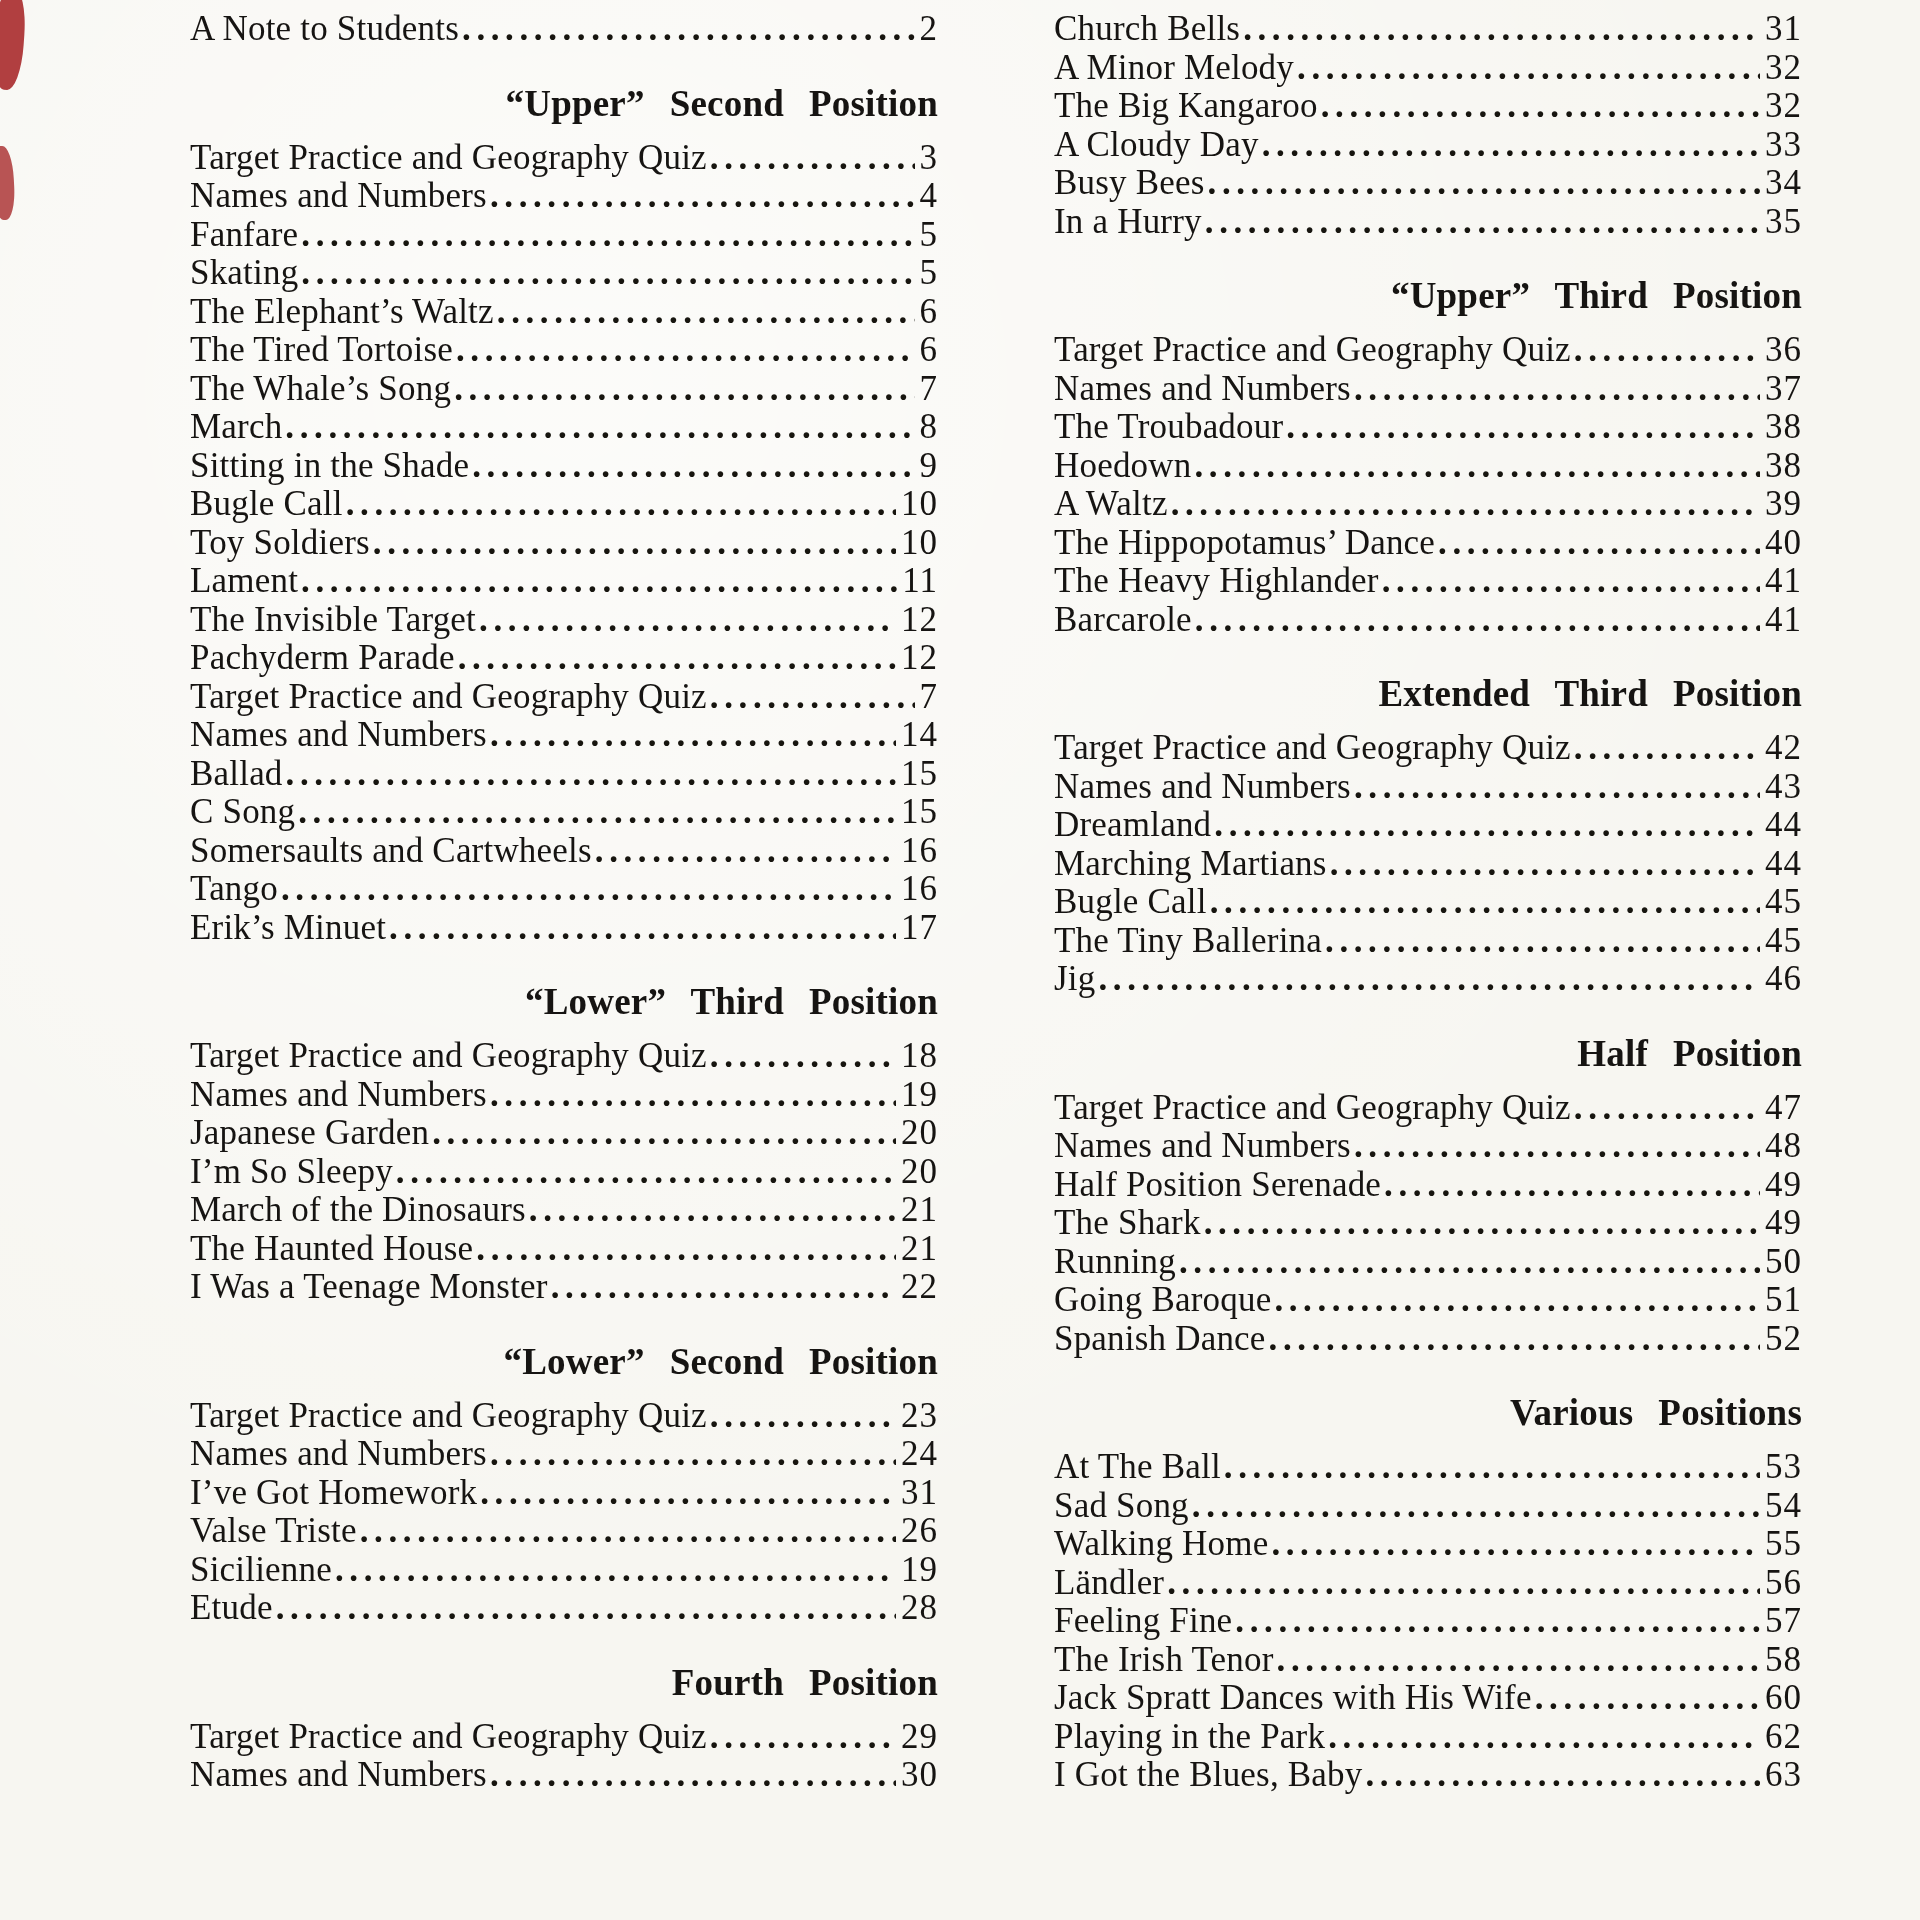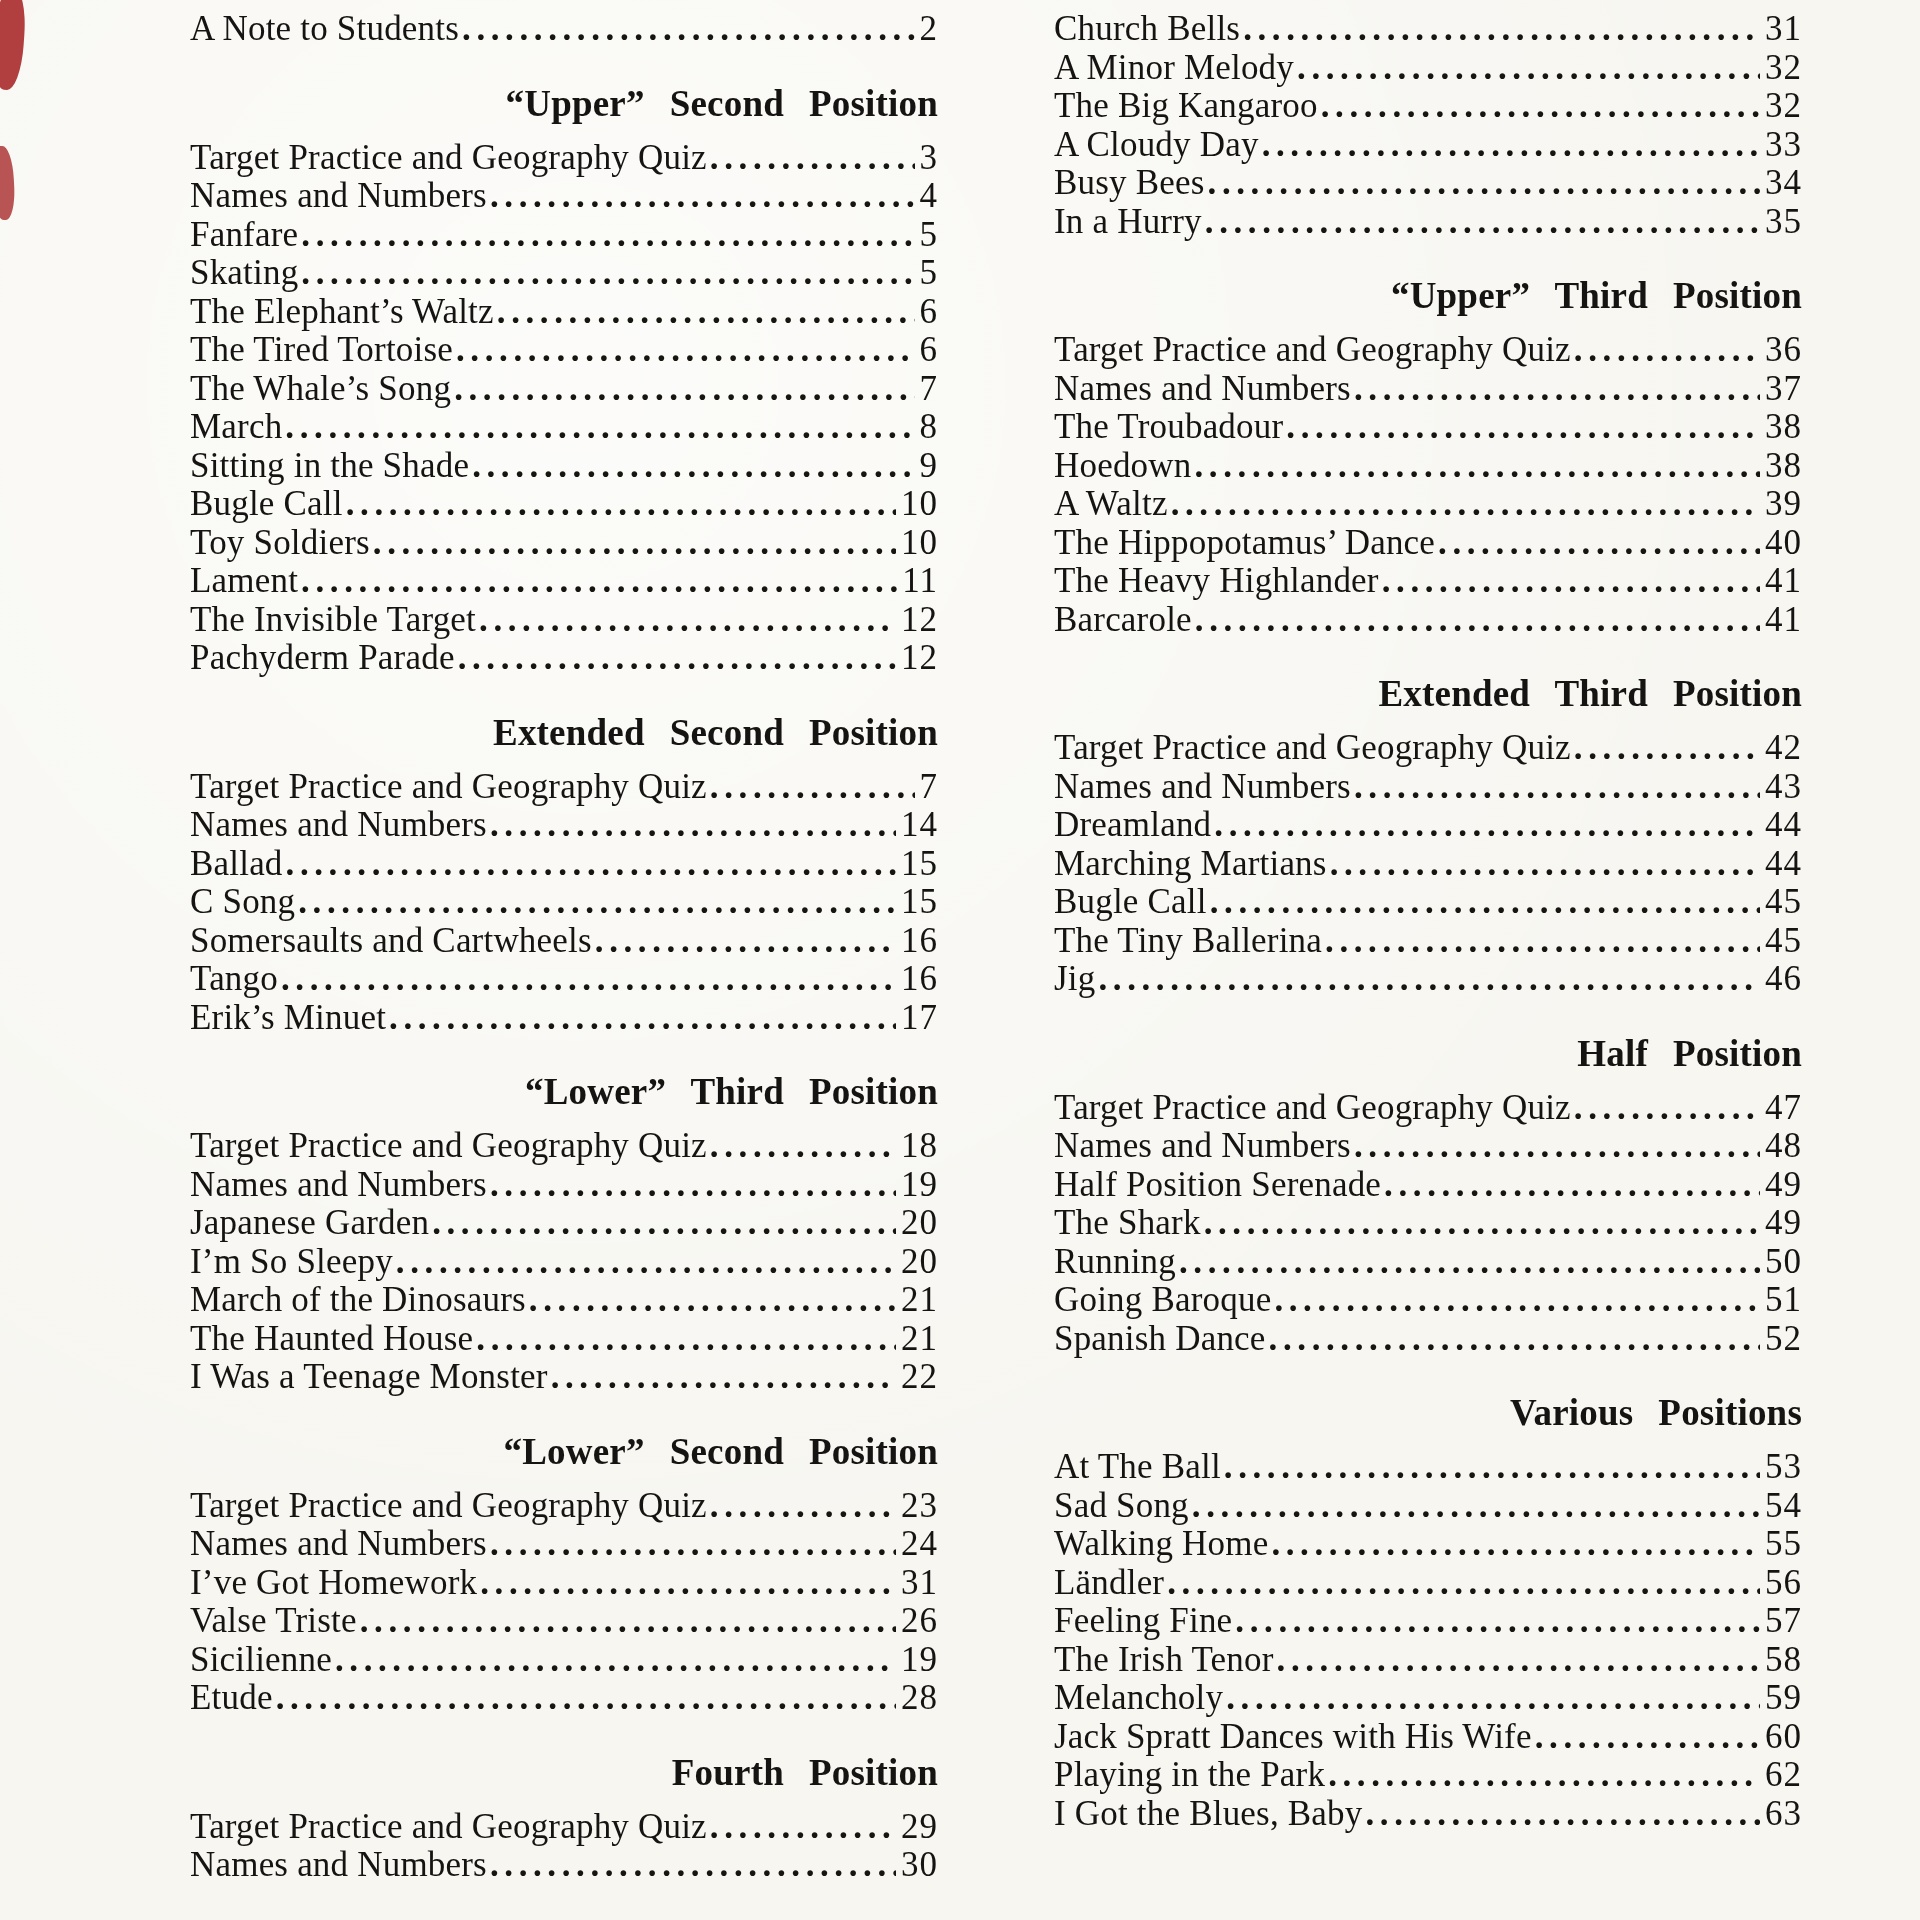--- a/index.html
+++ b/index.html
@@ -178,21 +178,20 @@
             <span class="leader"></span>
             <span class="entry-page">12</span>
           </div>
           <div class="toc-entry">
             <span class="entry-title">Pachyderm Parade</span>
             <span class="leader"></span>
             <span class="entry-page">12</span>
           </div>
         </section>
         <section class="toc-section">
-          <h2 class="section-heading">Extended Second Position</h2>
           <div class="toc-entry">
             <span class="entry-title">Target Practice and Geography Quiz</span>
             <span class="leader"></span>
             <span class="entry-page">7</span>
           </div>
           <div class="toc-entry">
             <span class="entry-title">Names and Numbers</span>
             <span class="leader"></span>
             <span class="entry-page">14</span>
           </div>
@@ -483,25 +482,20 @@
           </div>
           <div class="toc-entry">
             <span class="entry-title">Feeling Fine</span>
             <span class="leader"></span>
             <span class="entry-page">57</span>
           </div>
           <div class="toc-entry">
             <span class="entry-title">The Irish Tenor</span>
             <span class="leader"></span>
             <span class="entry-page">58</span>
-          </div>
-          <div class="toc-entry">
-            <span class="entry-title">Melancholy</span>
-            <span class="leader"></span>
-            <span class="entry-page">59</span>
           </div>
           <div class="toc-entry">
             <span class="entry-title">Jack Spratt Dances with His Wife</span>
             <span class="leader"></span>
             <span class="entry-page">60</span>
           </div>
           <div class="toc-entry">
             <span class="entry-title">Playing in the Park</span>
             <span class="leader"></span>
             <span class="entry-page">62</span>

